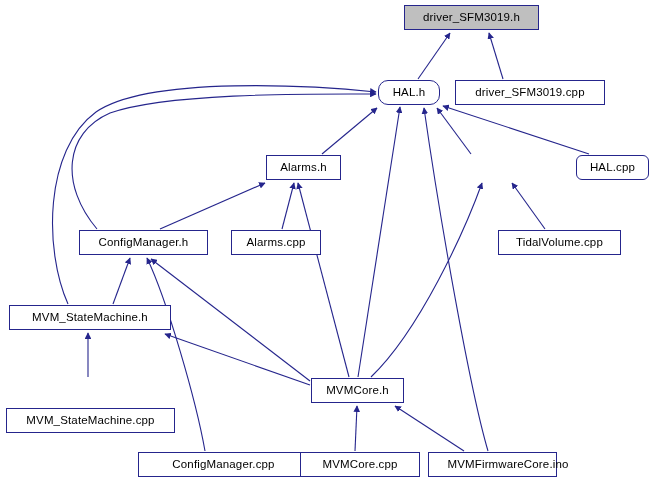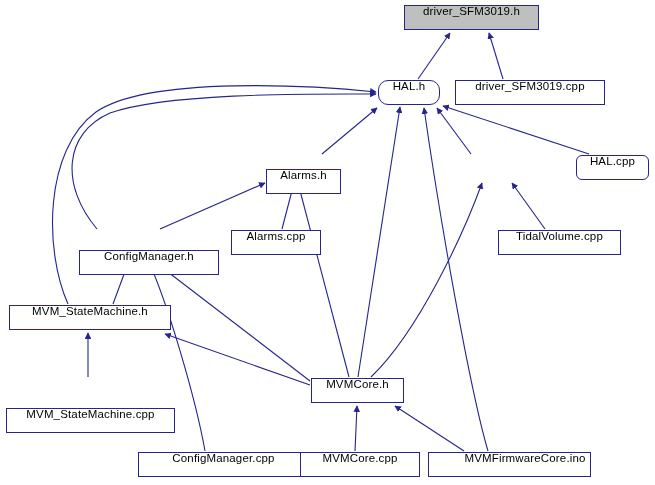--- a/index.html
+++ b/index.html
@@ -27,21 +27,21 @@
   }
   .node {
     position: absolute;
     box-sizing: border-box;
     border: 1px solid #25258c;
     background: #ffffff;
     color: #000000;
     font-size: 11.5px;
     line-height: 1;
     display: flex;
-    align-items: flex-start;
+    align-items: center;
     justify-content: center;
     white-space: nowrap;
     letter-spacing: 0.15px;
   }
   .node.highlight {
     background: #bfbfbf;
   }
 </style>
 </head>
 <body>
@@ -101,27 +101,27 @@
 
   <div class="node highlight" style="left:404px; top:5px; width:135px; height:25px;">
       <span>driver_SFM3019.h</span>
     </div>
   <div class="node" style="left:378px; top:80px; width:62px; height:25px;border-radius:10px;">
       <span>HAL.h</span>
     </div>
   <div class="node" style="left:455px; top:80px; width:150px; height:25px;">
       <span>driver_SFM3019.cpp</span>
     </div>
-  <div class="node" style="left:266px; top:155px; width:75px; height:25px;margin-top:14px;">
+  <div class="node" style="left:266px; top:155px; width:75px; height:25px;">
       <span>Alarms.h</span>
     </div>
   <div class="node" style="left:576px; top:155px; width:73px; height:25px;border-radius:6px;">
       <span>HAL.cpp</span>
     </div>
-  <div class="node" style="left:79px; top:230px; width:140px; height:25px;margin-top:20px;">
+  <div class="node" style="left:79px; top:230px; width:129px; height:25px;">
       <span>ConfigManager.h</span>
     </div>
   <div class="node" style="left:231px; top:230px; width:90px; height:25px;">
       <span>Alarms.cpp</span>
     </div>
   <div class="node" style="left:498px; top:230px; width:123px; height:25px;">
       <span>TidalVolume.cpp</span>
     </div>
   <div class="node" style="left:9px; top:305px; width:162px; height:25px;">
       <span>MVM_StateMachine.h</span>
@@ -131,16 +131,16 @@
     </div>
   <div class="node" style="left:6px; top:378px; width:169px; height:25px;margin-top:30px;">
       <span>MVM_StateMachine.cpp</span>
     </div>
   <div class="node" style="left:138px; top:452px; width:164px; height:25px;padding-left:7px;">
       <span>ConfigManager.cpp</span>
     </div>
   <div class="node" style="left:300px; top:452px; width:120px; height:25px;">
       <span>MVMCore.cpp</span>
     </div>
-  <div class="node" style="left:428px; top:452px; width:163px; height:25px;padding-left:31px;">
+  <div class="node" style="left:428px; top:452px; width:129px; height:25px;padding-left:31px;">
       <span>MVMFirmwareCore.ino</span>
     </div>
 </div>
 
 </body></html>

